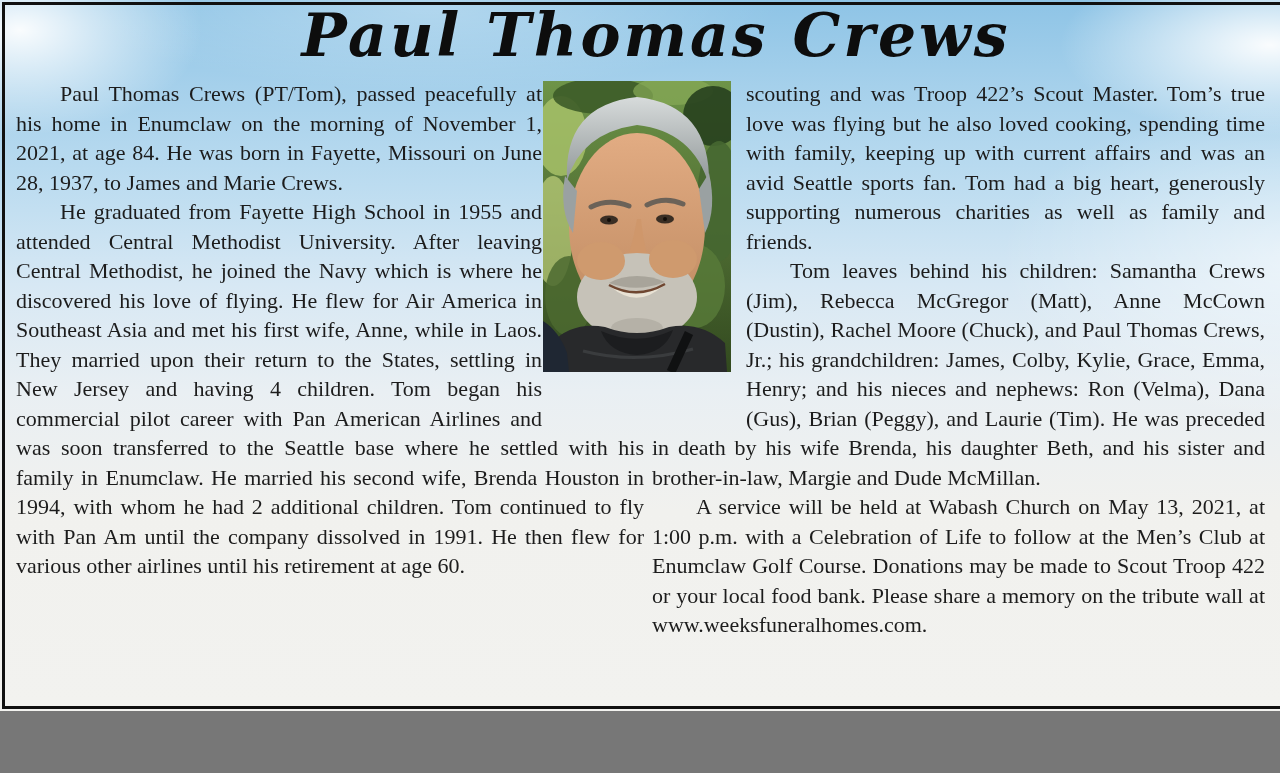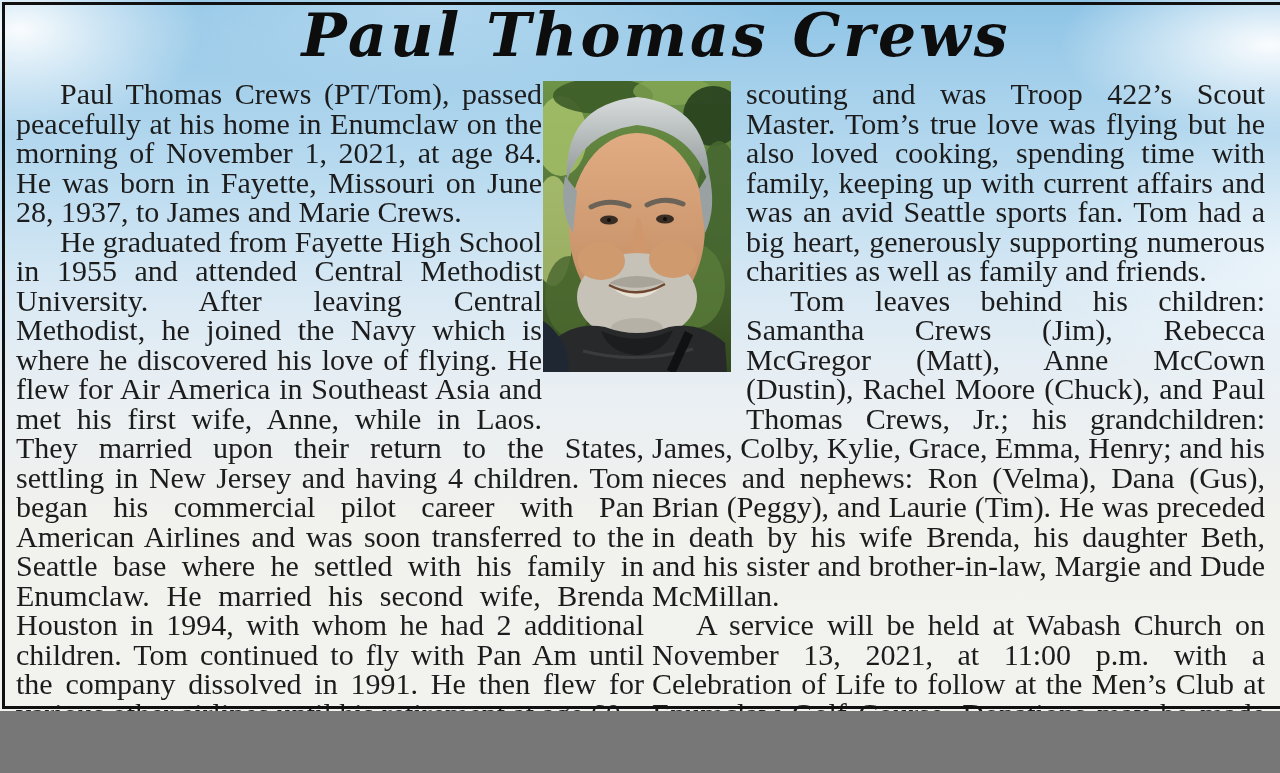--- a/index.html
+++ b/index.html
@@ -30,21 +30,21 @@
     font-size:60px;line-height:82px;letter-spacing:3px;
     color:#0d0d0d;z-index:2;
   }
   .photo{
     position:absolute;left:543px;top:81px;width:188px;height:291px;z-index:1;
   }
   .photo svg{display:block;}
   .col{
     position:absolute;top:79px;
     text-align:justify;
-    font-size:30px;line-height:29.5px;
+    font-size:22px;line-height:29.5px;
     z-index:1;
   }
   .col-left{left:16px;width:628px;}
   .col-right{left:652px;width:613px;}
   .col p{margin:0;padding:0;}
   .col p.indent{text-indent:44px;}
   .spacer-r{float:right;width:102px;height:330px;}
   .spacer-l{float:left;width:94px;height:330px;}
 </style>
 </head>
@@ -113,16 +113,16 @@
   <div class="col col-left">
     <div class="spacer-r"></div>
     <p class="indent">Paul Thomas Crews (PT/Tom), passed peacefully at his home in Enumclaw on the morning of November 1, 2021, at age 84.  He was born in Fayette, Missouri on June 28, 1937, to James and Marie Crews.</p>
     <p class="indent">He graduated from Fayette High School in 1955 and attended Central Methodist University.  After leaving Central Methodist, he joined the Navy which is where he discovered his love of flying.  He flew for Air America in Southeast Asia and met his first wife, Anne, while in Laos. They married upon their return to the States, settling in New Jersey and having 4 children.  Tom began his commercial pilot career with Pan American Airlines and was soon transferred to the Seattle base where he settled with his family in Enumclaw.  He married his second wife, Brenda Houston in 1994, with whom he had 2 additional children.  Tom continued to fly with Pan Am until the company dissolved in 1991.  He then flew for various other airlines until his retirement at age 60.</p>
   </div>
 
   <div class="col col-right">
     <div class="spacer-l"></div>
     <p>scouting and was Troop 422’s Scout Master. Tom’s true love was flying but he also loved cooking, spending time with family, keeping up with current affairs and was an avid Seattle sports fan. Tom had a big heart, generously supporting numerous charities as well as family and friends.</p>
     <p class="indent">Tom leaves behind his children: Samantha Crews (Jim), Rebecca McGregor (Matt), Anne McCown (Dustin), Rachel Moore (Chuck), and Paul Thomas Crews, Jr.; his grandchildren: James, Colby, Kylie, Grace, Emma, Henry; and his nieces and nephews: Ron (Velma), Dana (Gus), Brian (Peggy), and Laurie (Tim). He was preceded in death by his wife Brenda, his daughter Beth, and his sister and brother-in-law, Margie and Dude McMillan.</p>
-    <p class="indent">A service will be held at Wabash Church on November 13, 2021, at 11:00 p.m. with a Celebration of Life to follow at the Men’s Club at Enumclaw Golf Course.  Donations may be made to Scout Troop 422 or your local food bank.  Please share a memory on the tribute wall at www.weeksfuneralhomes.com.</p>
+    <p class="indent">A service will be held at Wabash Church on May 13, 2021, at 1:00 p.m. with a Celebration of Life to follow at the Men’s Club at Enumclaw Golf Course.  Donations may be made to Scout Troop 422 or your local food bank.  Please share a memory on the tribute wall at www.weeksfuneralhomes.com.</p>
   </div>
 
 </div>
 
 </body></html>

